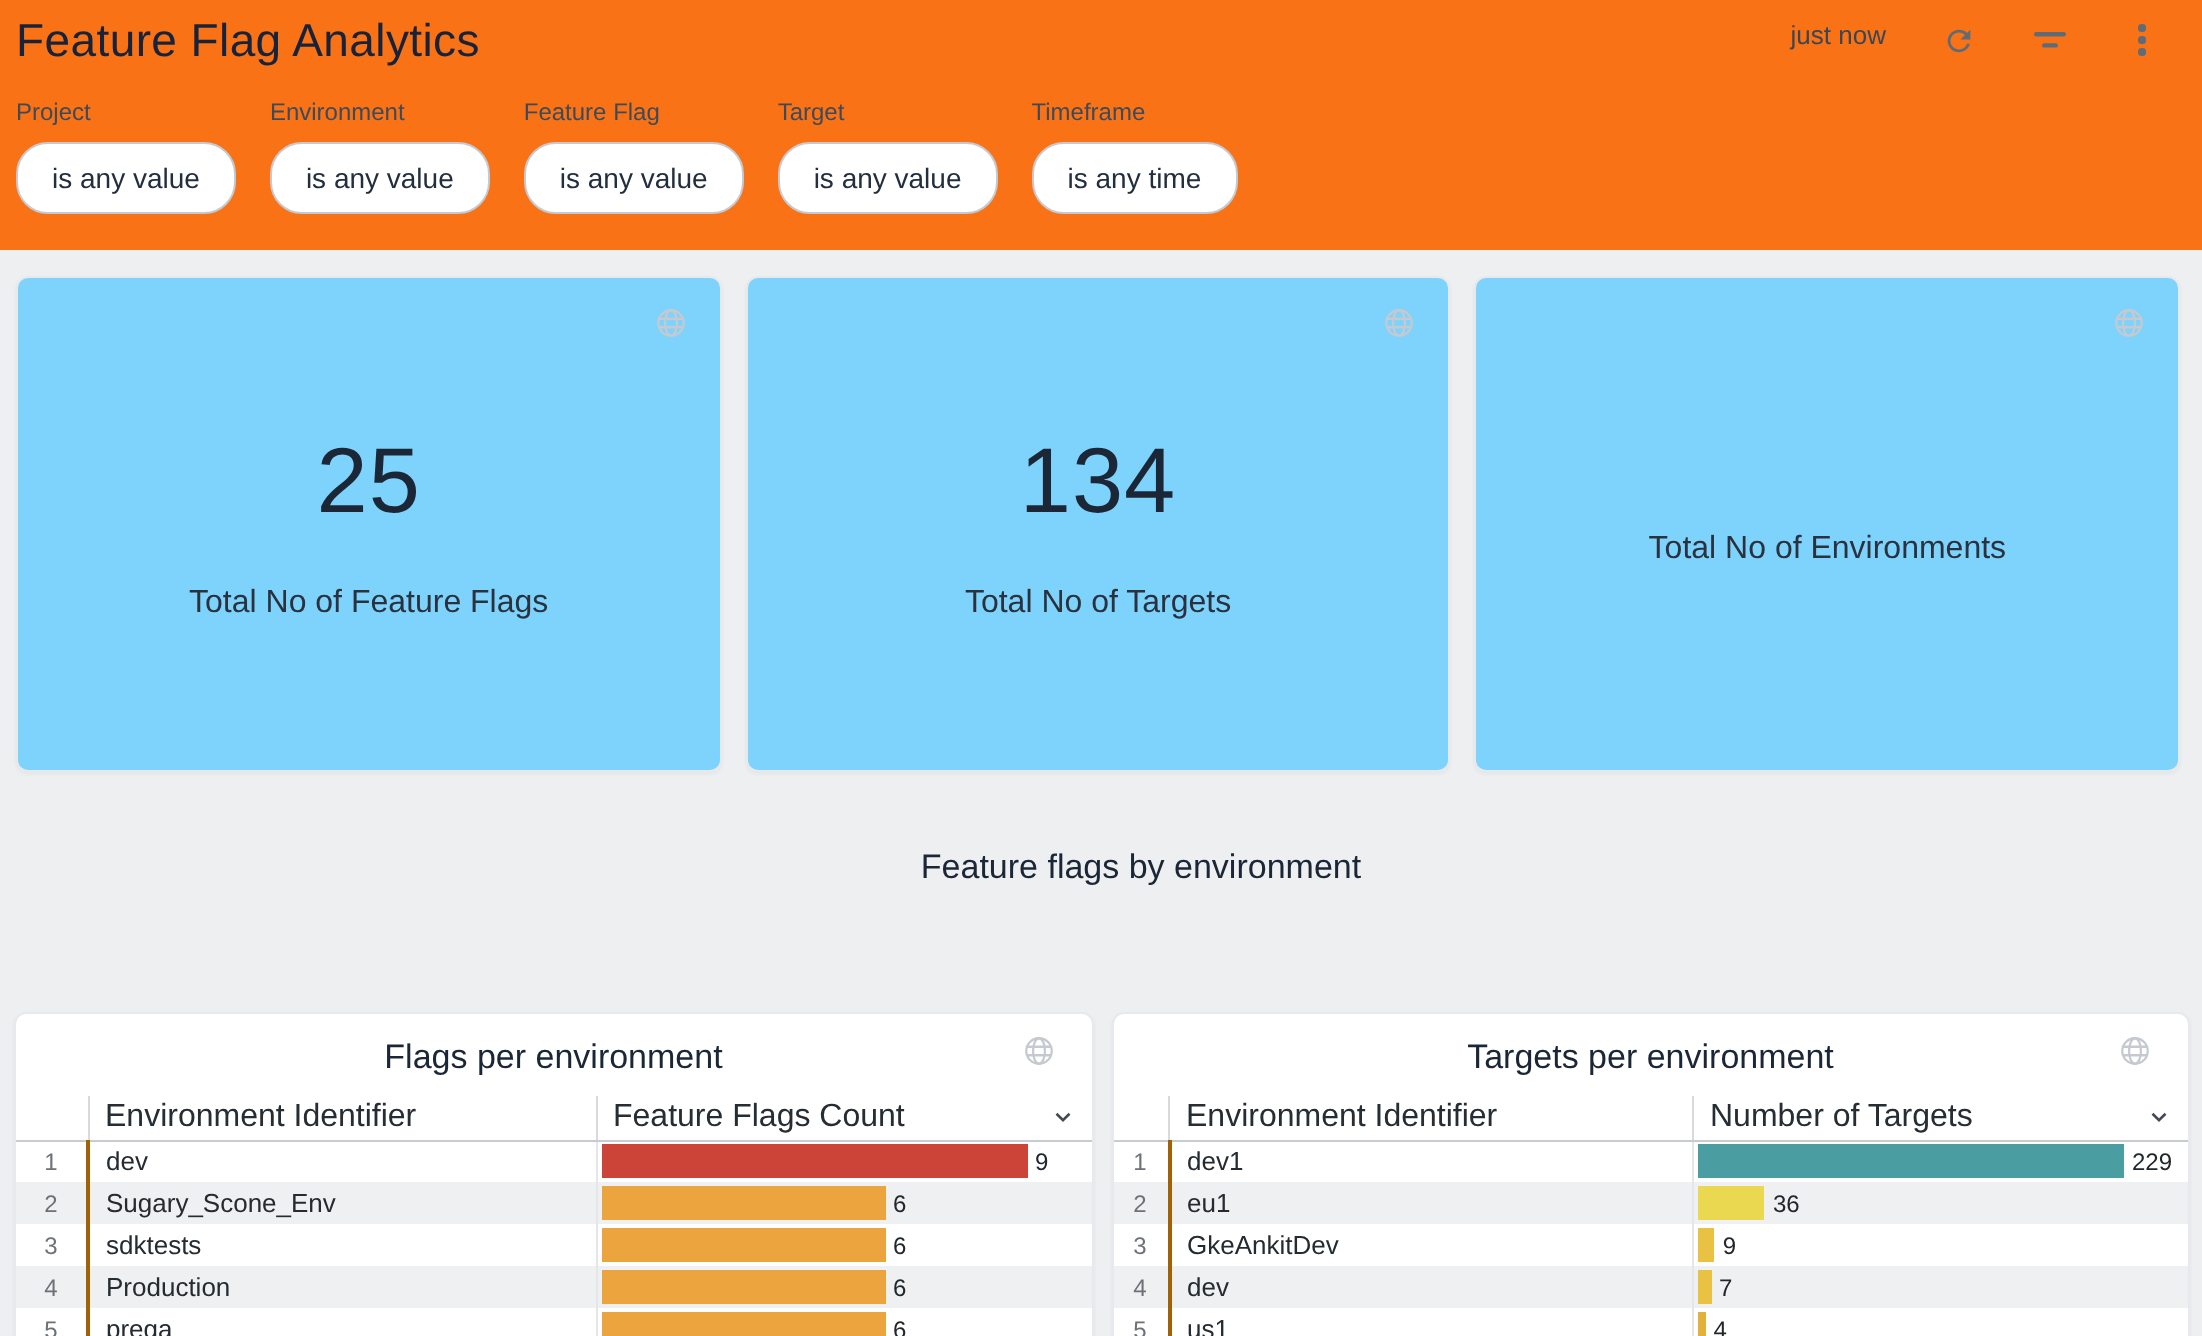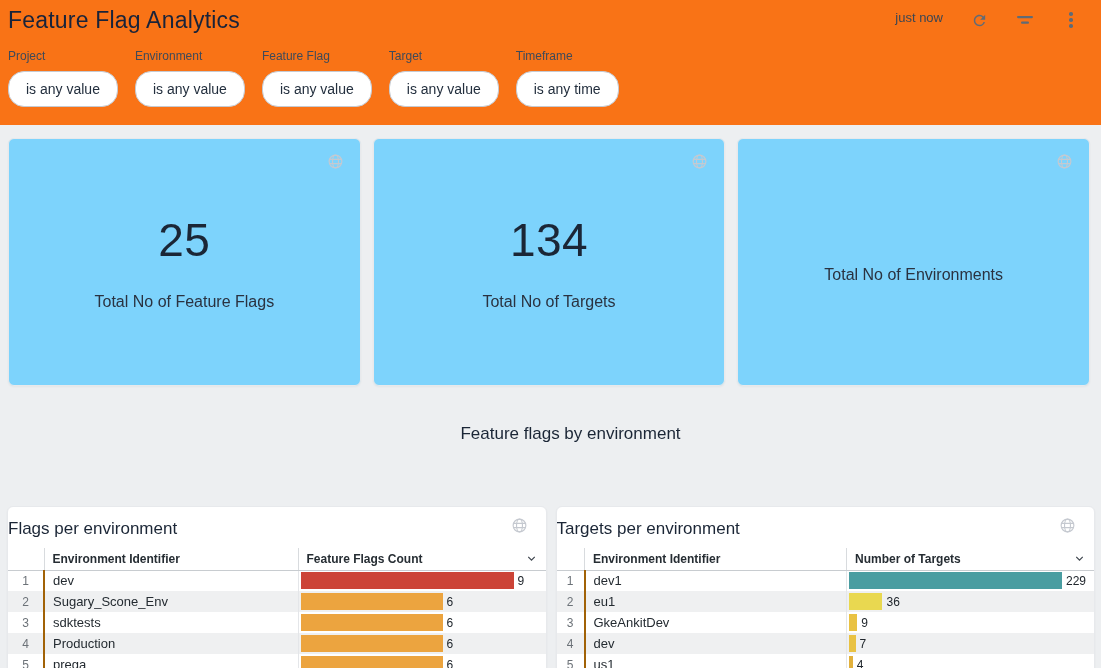--- a/index.html
+++ b/index.html
@@ -33,25 +33,25 @@
   .kpi-label { font-size:16px; color:#2a3240; margin-top:26px; }
 
   
   .section-title { margin-top:38px; height:22px; text-align:center; font-size:17px; color:#1b2636;padding-left:40px; }
 
   
   .tables-row { display:flex; gap:9px; margin:60px 6px 0 7px; }
   .table-card { flex:1; background:#fff; border:1px solid #e7e9ec; border-radius:6px 6px 0 0;
                 box-shadow:0 1px 2px rgba(40,50,60,.05); height:170px; overflow:hidden; }
   .card-head { position:relative; height:41px; }
-  .card-title { line-height:43px; font-size:17px; color:#1b2636; }
+  .card-title { text-align:center; line-height:43px; font-size:17px; color:#1b2636; }
   .card-head .tile-globe { top:10px; right:18px; }
 
   table { width:100%; border-collapse:collapse; table-layout:fixed; }
-  thead th { height:22px; font-size:12px; font-weight:bold; color:#262d33; text-align:left;
+  thead th { height:22px; font-size:16px; font-weight:normal; color:#262d33; text-align:left;
              padding-left:8px; border-bottom:1px solid #c8ccd0; }
   th.col-id, th.col-count { border-left:1px solid #d8dbde; }
   th.col-count { position:relative; }
   .sort-chevron { position:absolute; right:8px; top:4px; cursor:pointer; }
   tbody td { height:21px; font-size:13px; color:#242b31; vertical-align:middle; }
   tbody tr:nth-child(even) { background:#eff0f1; }
   td.num { font-size:12px; color:#6c7278; text-align:center; }
   td.ident { padding-left:8px; border-left:2px solid #a16207; overflow:hidden; white-space:nowrap; }
   td.count { border-left:1px solid #e4e6e9; padding-left:2px; }
   .bar-cell { display:flex; align-items:center; width:100%; }

